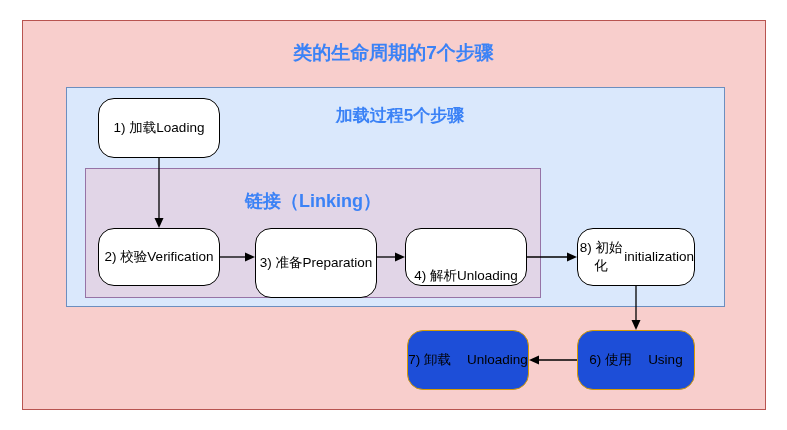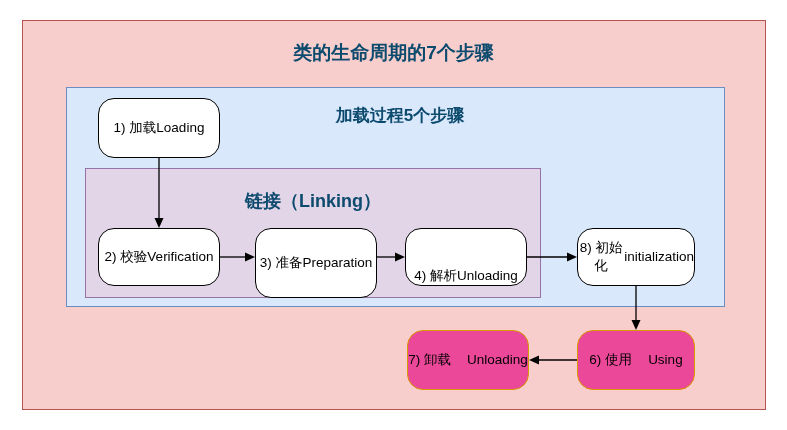--- a/index.html
+++ b/index.html
@@ -46,21 +46,21 @@
     height: 130px;
     background: #e1d5e7;
     border: 1px solid #9673a6;
   }
 
   
   .frame-title {
     position: absolute;
     text-align: center;
     font-weight: bold;
-    color: #0c4a6e;
+    color: #3b82f6;
     white-space: nowrap;
   }
   .title-outer {
     left: 0;
     top: 40px;
     width: 787px;
     font-size: 19px;
   }
   .title-blue {
     left: 180px;
@@ -92,21 +92,21 @@
     font-size: 13.5px;
   }
   .node .en {
     font-size: 13.5px;
   }
   .node-white {
     background: #ffffff;
     border: 1.6px solid #000000;
   }
   .node-orange {
-    background: #ec4899;
+    background: #1d4ed8;
     border: 1.6px solid #d79b00;
     gap: 16px;
   }
 
   #node1 { left: 98px;  top: 98px;  width: 122px; height: 60px; }
   #node2 { left: 98px;  top: 228px; width: 122px; height: 58px; }
   #node3 { left: 255px; top: 228px; width: 122px; height: 70px; }
   #node4 { left: 405px; top: 228px; width: 122px; height: 58px; align-items: flex-end; }
   #node5 { left: 577px; top: 228px; width: 118px; height: 58px; }
   #node6 { left: 577px; top: 330px; width: 118px; height: 60px; }

